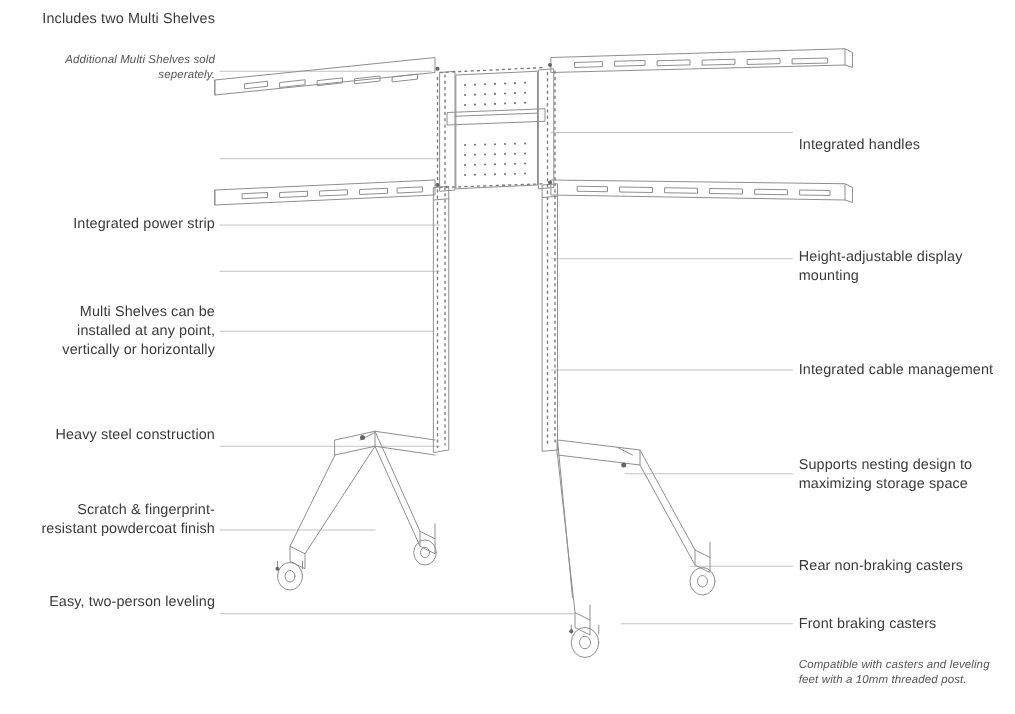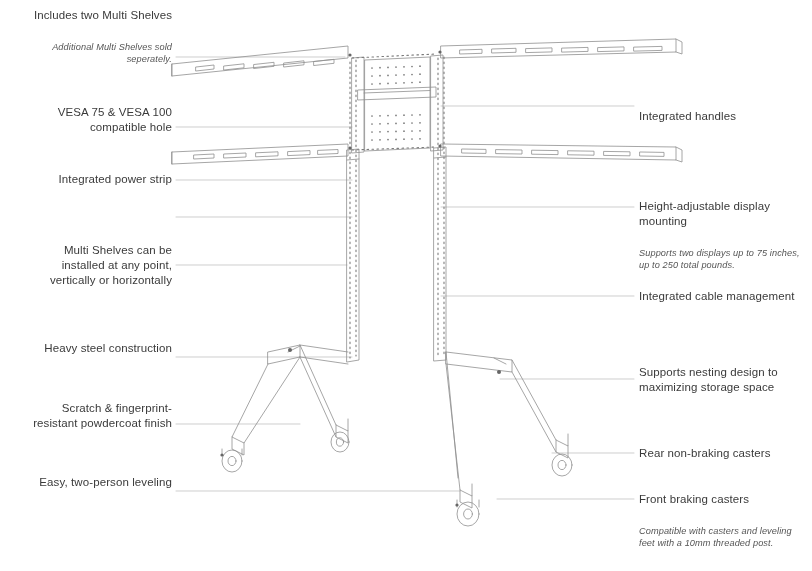--- a/index.html
+++ b/index.html
@@ -244,23 +244,20 @@
         <circle cx="457" cy="505" r="1.6"></circle>
       </g>
     </g>
   </svg>
 
   <div class="callout left" style="left:26px; top:8px; width:146px;">
     <span>Includes two Multi Shelves</span>
     <span class="sub">Additional Multi Shelves sold seperately.</span>
   </div>
 
-  <div class="callout left" style="left:26px; top:105px; width:146px;">
-    <span>VESA 75 &amp; VESA 100 compatible hole</span>
-  </div>
 
   <div class="callout left" style="left:20px; top:172px; width:152px;">
     <span>Integrated power strip</span>
   </div>
 
 
   <div class="callout left" style="left:26px; top:243px; width:146px;">
     <span>Multi Shelves can be installed at any point, vertically or horizontally</span>
   </div>
 
@@ -275,21 +272,20 @@
   <div class="callout left" style="left:26px; top:475px; width:146px;">
     <span>Easy, two-person leveling</span>
   </div>
 
   <div class="callout right" style="left:639px; top:99px; width:160px;margin-top:10px;">
     <span>Integrated handles</span>
   </div>
 
   <div class="callout right" style="left:639px; top:199px; width:164px;">
     <span>Height-adjustable display mounting</span>
-    <span class="sub">Supports two displays up to 75 inches, up to 250 total pounds.</span>
   </div>
 
   <div class="callout right" style="left:639px; top:289px; width:160px;">
     <span>Integrated cable management</span>
   </div>
 
   <div class="callout right" style="left:639px; top:365px; width:160px;">
     <span>Supports nesting design to maximizing storage space</span>
   </div>
 

